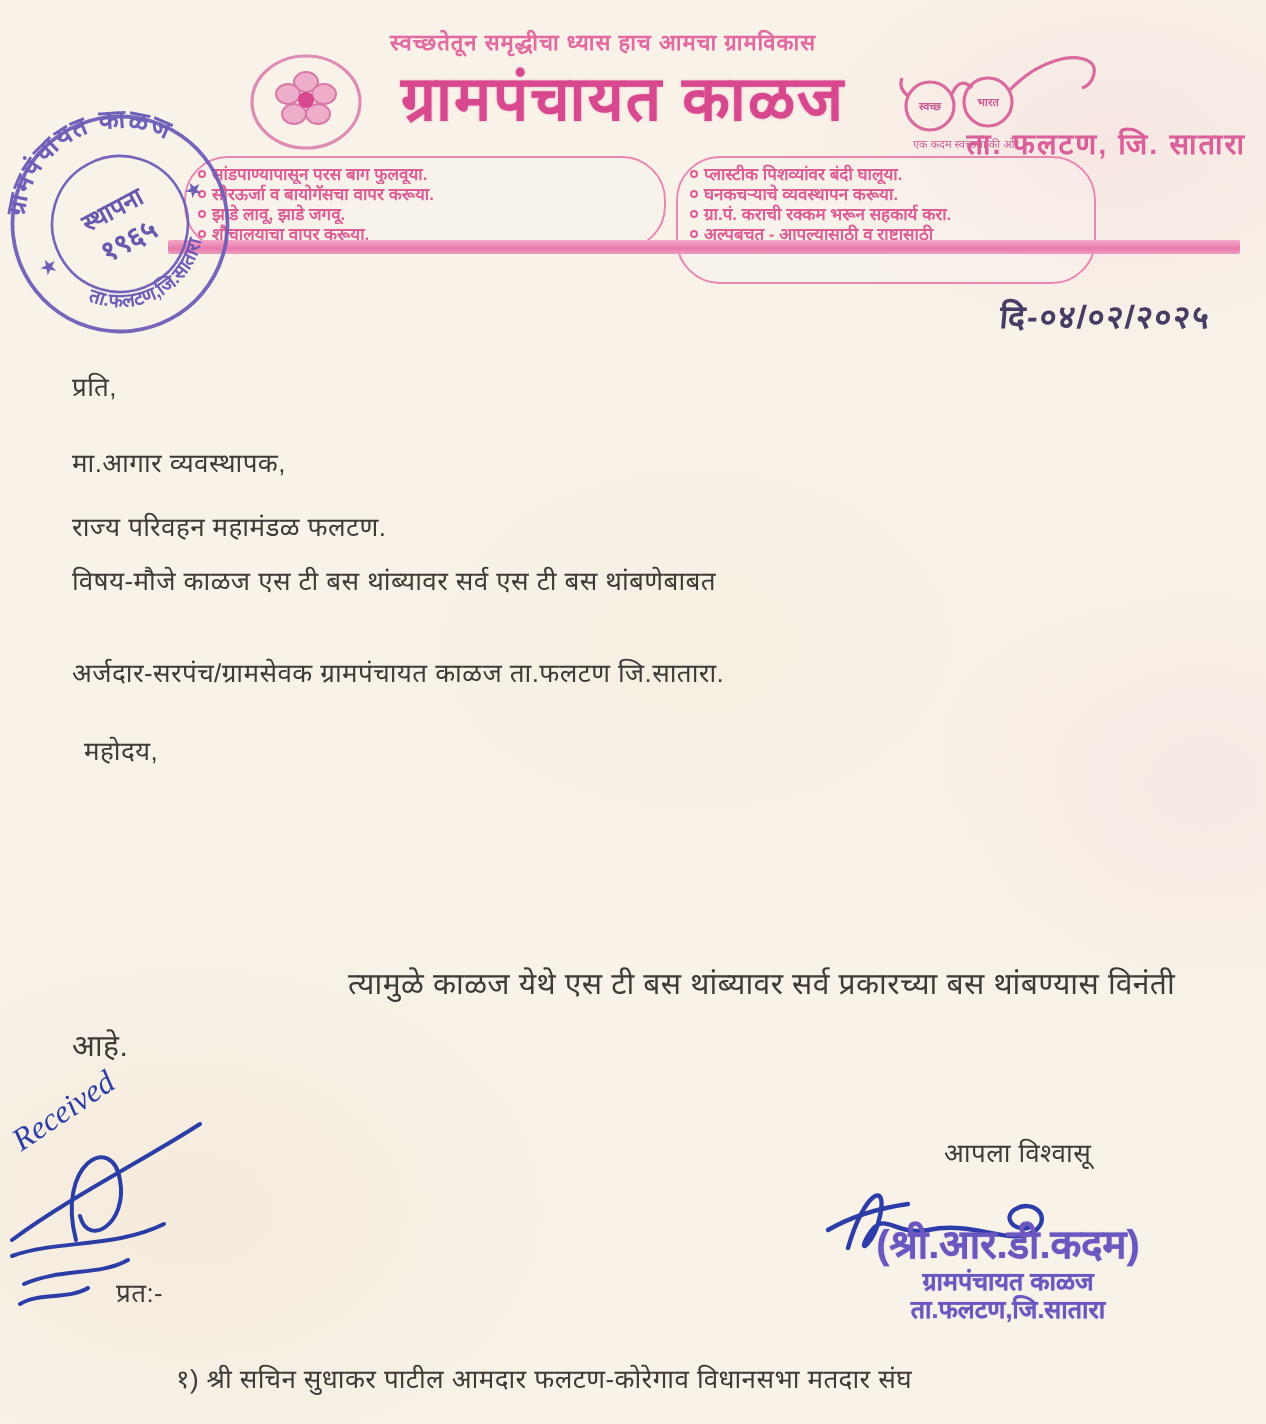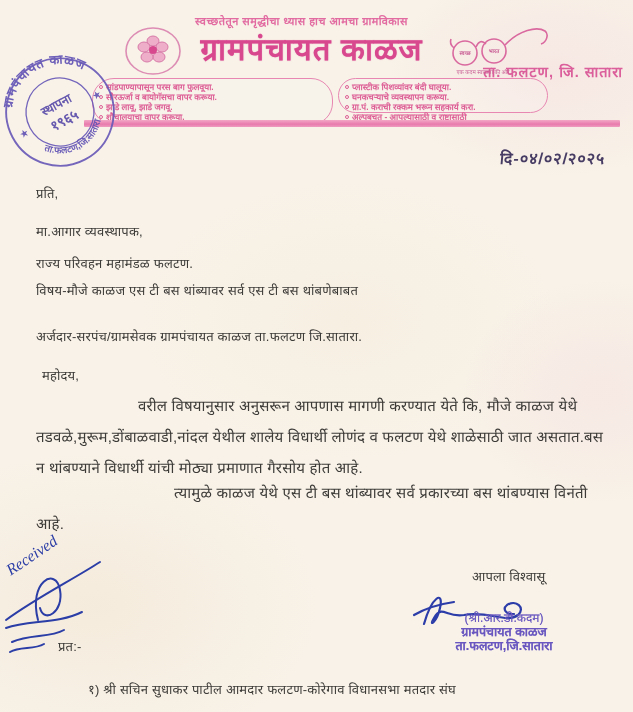--- a/index.html
+++ b/index.html
@@ -30,21 +30,21 @@
     position:absolute; top:61px; left:0; right:10px; text-align:right;
     font-size:14.5px; font-weight:700; color:#db5f9b; letter-spacing:1px;padding-left:48px;
   }
   .swachh { position:absolute; left:445px; top:24px; }
   .slogan-box {
     position:absolute; top:78px; border:1.4px solid #e887b2; border-radius:22px;
     padding:3px 6px 2px 6px; font-size:8.5px; font-weight:600; color:#dd5f96;
     line-height:10px; background:rgba(255,255,255,.12);
   }
   .box-left  { left:92px;  width:241px; height:47px; }
-  .box-right { left:338px; width:210px; height:35px; }
+  .box-right { left:338px; width:210px; height:64px; }
   .slogan { display:flex; align-items:flex-start; gap:3px; white-space:nowrap; overflow:hidden; }
   .slogan .dot {
     flex:none; width:4px; height:4px; margin-top:3px;
     border:1px solid #dd5f96; border-radius:50%;
   }
   .pink-bar {
     position:absolute; left:84px; top:120px; width:536px; height:7px;
     background:linear-gradient(180deg,#f3a8c6,#e87aad 60%,#ef9cbf);
     border-radius:1px;
   }
@@ -62,21 +62,21 @@
     color:#3d3b38; letter-spacing:.2px;
   }
   #para1 { top:390px; text-indent:102px; }
   #para2 { top:477px; text-indent:138px; }
   .closing { left:472px; top:567px; }
   .sign-svg { position:absolute; left:406px; top:582px; }
   .officer-stamp {
     position:absolute; left:378px; top:612px; width:252px; text-align:center;
     color:#6a58c0; line-height:1.12; text-shadow:0 0 .5px rgba(106,88,192,.6);
   }
-  .officer-stamp .l1 { font-size:12px; font-weight:400; }
+  .officer-stamp .l1 { font-size:20px; font-weight:700; }
   .officer-stamp .l2 { font-size:15.5px; font-weight:700; }
   .officer-stamp .l3 { font-size:12.5px; font-weight:700; }
   .officer-stamp .l4 { font-size:12.5px; font-weight:700; }
   .received-svg { position:absolute; left:0px; top:524px; }
   .copy-label { left:58px; top:637px; }
   .copy-line  { left:88px; top:680px; width:540px; }
 </style>
 </head>
 <body>
 
@@ -173,21 +173,20 @@
 
   <div class="date">दि-०४/०२/२०२५</div>
 
   <div class="ink" style="left:36px; top:184px;">प्रति,</div>
   <div class="ink" style="left:36px; top:222px;">मा.आगार व्यवस्थापक,</div>
   <div class="ink" style="left:36px; top:254px;">राज्य परिवहन महामंडळ फलटण.</div>
   <div class="ink" style="left:36px; top:281px;">विषय-मौजे काळज एस टी बस थांब्यावर सर्व एस टी बस थांबणेबाबत</div>
   <div class="ink" style="left:36px; top:327px;">अर्जदार-सरपंच/ग्रामसेवक ग्रामपंचायत काळज ता.फलटण जि.सातारा.</div>
   <div class="ink" style="left:42px; top:366px;">महोदय,</div>
 
-  <p class="para" id="para1">वरील विषयानुसार अनुसरून आपणास मागणी करण्यात येते कि, मौजे काळज येथे तडवळे,मुरूम,डोंबाळवाडी,नांदल येथील शालेय विधार्थी लोणंद व फलटण येथे शाळेसाठी जात असतात.बस न थांबण्याने विधार्थी यांची मोठ्या प्रमाणात गैरसोय होत आहे.</p>
   <p class="para" id="para2">त्यामुळे काळज येथे एस टी बस थांब्यावर सर्व प्रकारच्या बस थांबण्यास विनंती आहे.</p>
 
   <div class="ink closing">आपला विश्वासू</div>
 
   <svg class="sign-svg" width="145" height="50" viewBox="0 0 145 50">
     <g fill="none" stroke="#2c3ca8" stroke-width="2.2" stroke-linecap="round">
       <path d="M18,42 C26,14 38,8 34,26 C31,40 22,46 28,36 C36,22 40,36 58,33 C82,28 100,42 112,33 C120,26 110,17 101,23 C96,27 100,33 108,32"></path>
       <path d="M8,33 C20,26 34,22 48,20"></path>
     </g>
   </svg>

